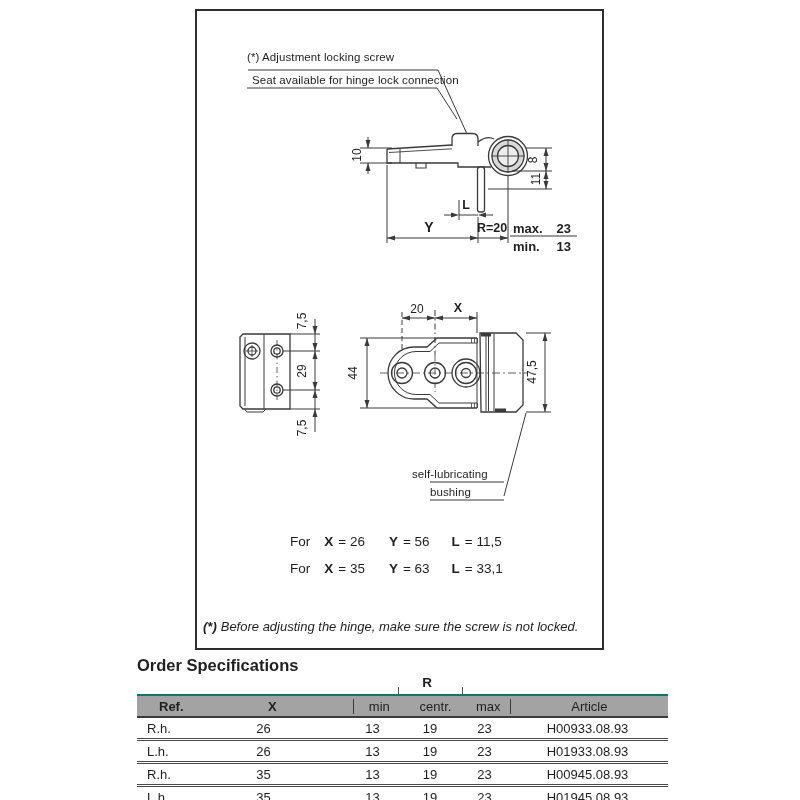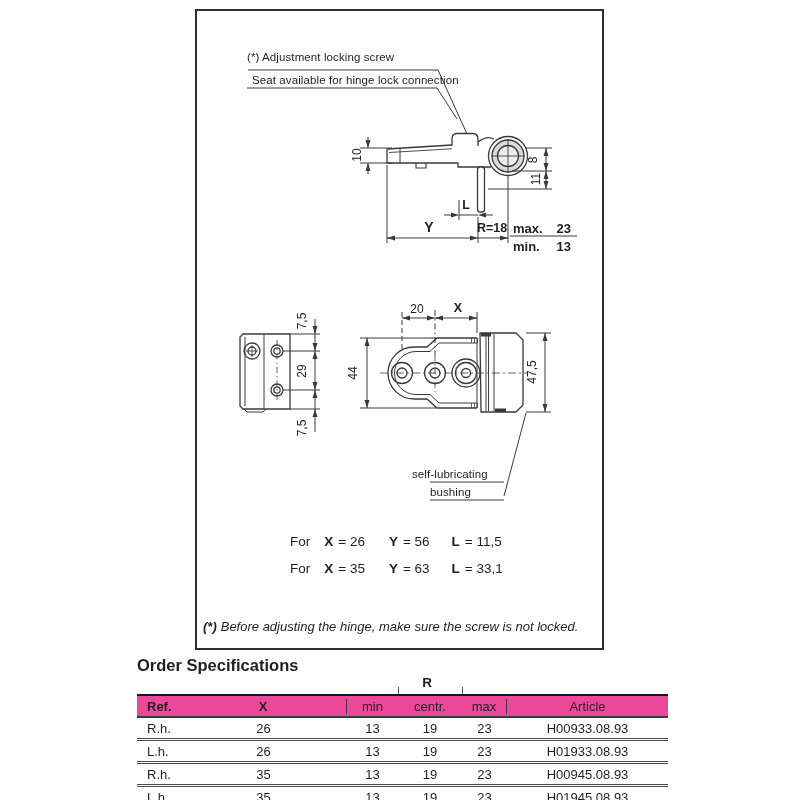--- a/index.html
+++ b/index.html
@@ -16,21 +16,21 @@
   .maxmin{display:flex;justify-content:space-between;width:58px;font-weight:bold;font-size:13px;}
   .formula{position:absolute;left:290px;display:flex;align-items:flex-start;font-size:13.5px;}
   .formula .b{font-weight:bold;}
   .note{position:absolute;left:203px;top:619px;font-style:italic;font-size:13px;}
   .note .b{font-weight:bold;margin-right:4px;}
   .ostitle{position:absolute;left:137px;top:656px;font-weight:bold;font-size:16.5px;}
   .rlab{font-weight:bold;font-size:13.5px;}
   .rtick{position:absolute;width:1px;height:7px;background:#555;}
   .otable{position:absolute;left:137px;top:694px;width:531px;font-size:13px;}
   .trow{display:flex;align-items:center;height:20px;}
-  .thead{background:#ec4899;border-top:2px solid #0f172a;border-bottom:2px solid #3a3a3a;height:20px;}
+  .thead{background:#a3a3a3;border-top:2px solid #0f766e;border-bottom:2px solid #3a3a3a;height:20px;padding-left:12px;}
   .rsep{border-bottom:3px double #4a4a4a;align-items:center;}
   .rlast{border-bottom:2px solid #4a4a4a;}
   .c{text-align:center;}
   .cell-ref{width:43px;box-sizing:border-box;padding-left:10px;}
   .cell-x{width:167px;box-sizing:border-box;}
   .cell-min{width:51px;box-sizing:border-box;}
   .cell-centr{width:64px;box-sizing:border-box;}
   .cell-max{width:45px;box-sizing:border-box;}
   .cell-art{width:161px;box-sizing:border-box;}
   .thead .cell-x{border-right:1.5px solid #3a3a3a;}
@@ -166,21 +166,21 @@
   </svg>
 
   <span class="lab ann" style="left:247px;top:51px;">(*) Adjustment locking screw</span>
   <span class="lab ann" style="left:252px;top:74px;">Seat available for hinge lock connection</span>
 
   <span class="vlab dim" style="left:357px;top:155px;">10</span>
   <span class="vlab dim" style="left:533px;top:160px;">8</span>
   <span class="vlab dim" style="left:536px;top:179px;">11</span>
   <span class="clab dimb" style="left:466px;top:205px;">L</span>
   <span class="clab dimb" style="left:429px;top:227px;font-size:14px;">Y</span>
-  <span class="clab dimb" style="left:492px;top:228px;">R=18</span>
+  <span class="clab dimb" style="left:492px;top:228px;">R=20</span>
   <div class="lab maxmin" style="left:513px;top:221px;">
     <span>max.</span>
     <span>23</span>
   </div>
   <div class="lab maxmin" style="left:513px;top:239px;">
     <span>min.</span>
     <span>13</span>
   </div>
 
   <span class="clab dim" style="left:417px;top:309px;">20</span>

